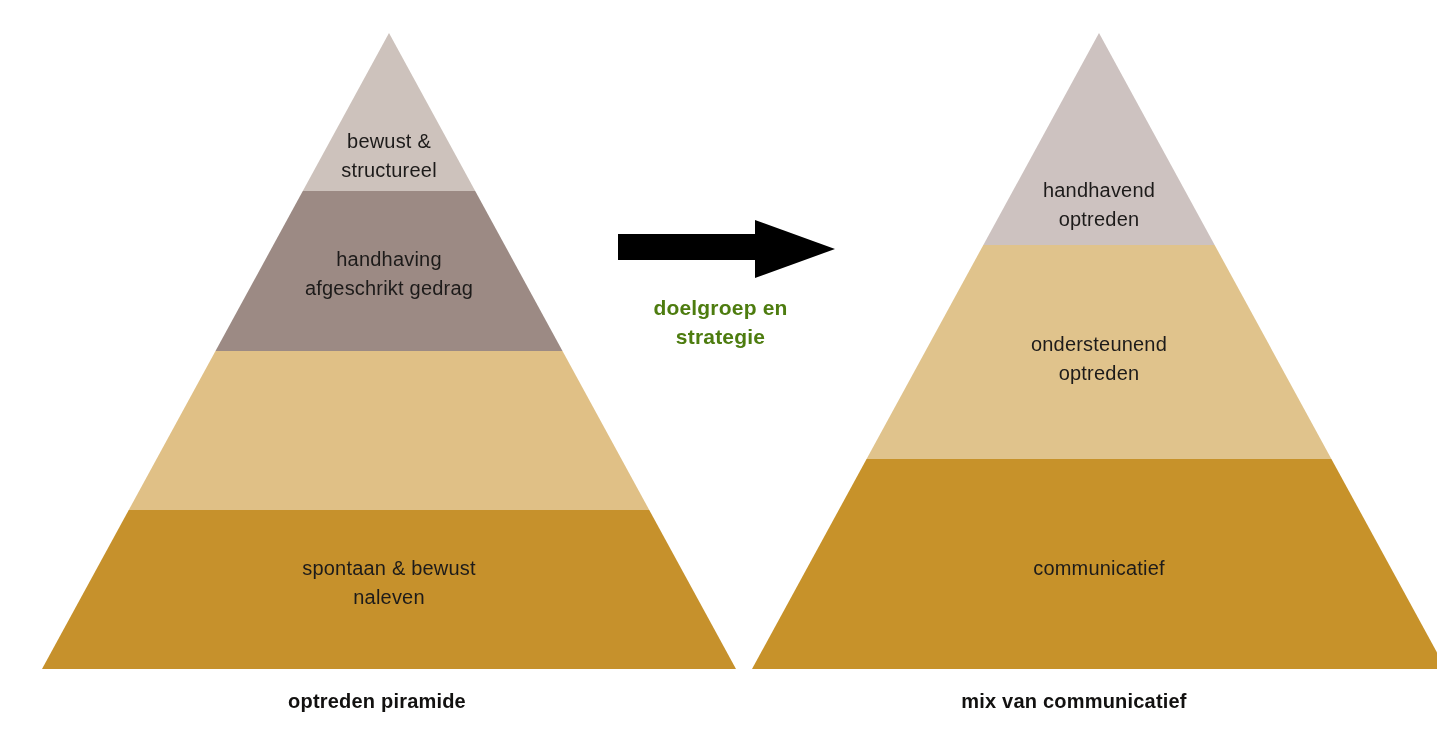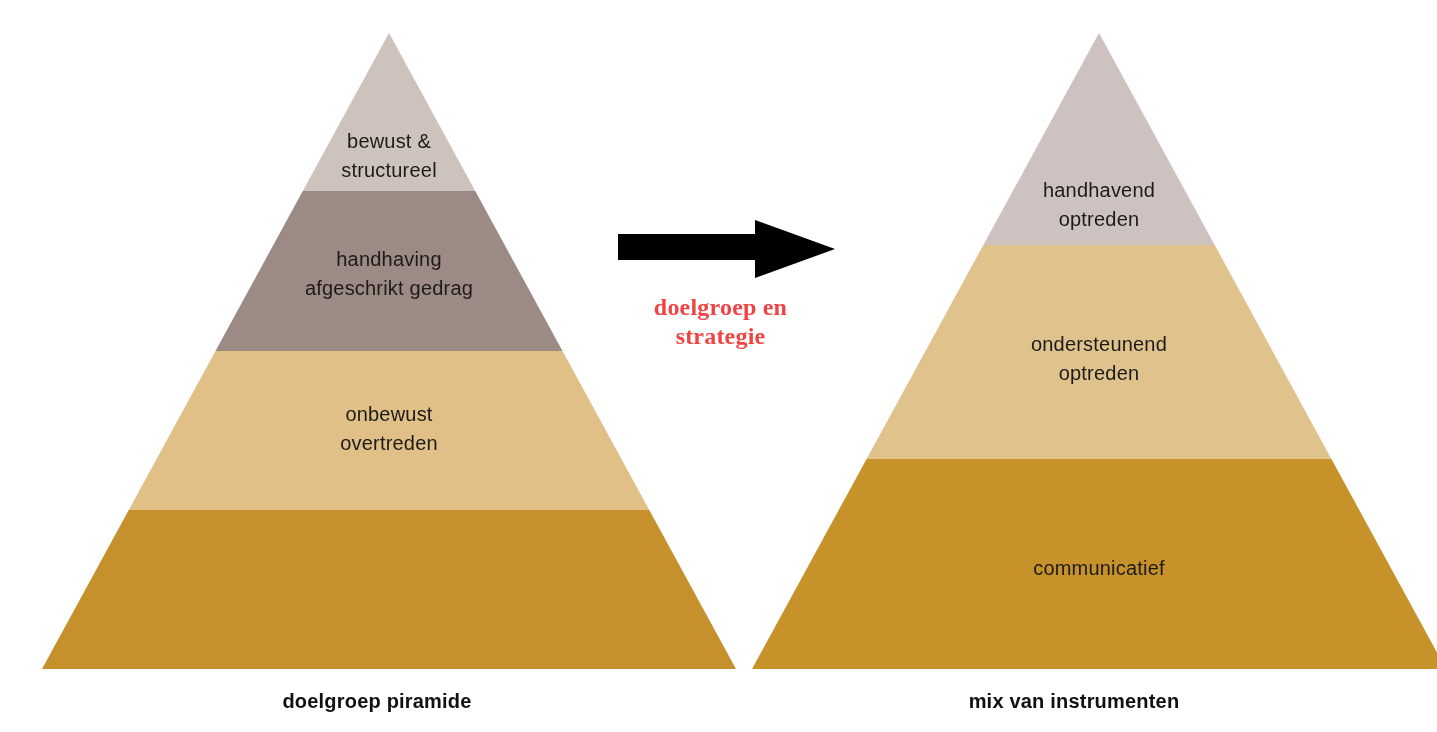--- a/index.html
+++ b/index.html
@@ -57,43 +57,42 @@
     top: 215px;
     width: 225px;
     height: 68px;
   }
   .arrow-label {
     position: absolute;
     left: 608px;
     top: 293px;
     width: 225px;
     text-align: center;
-    font-size: 24px;
+    font-size: 21px;
     line-height: 29px;
     font-weight: bold;
-    color: #ef4444;
+    color: #4d7c0f;
     white-space: pre-line;
     letter-spacing: 0.2px;
-    font-family: Liberation Serif, serif;
   }
 </style>
 </head>
 <body>
 
 <div class="pyramid pyramid-left">
   <div class="band" style="top: 0px; height: 158px; background: rgb(205, 194, 188);"></div>
   <div class="band" style="top: 158px; height: 160px; background: rgb(156, 138, 132);"></div>
   <div class="band" style="top: 318px; height: 159px; background: rgb(224, 192, 134);"></div>
   <div class="band" style="top: 477px; height: 159px; background: rgb(198, 145, 44);"></div>
   <div class="seg-label" style="top:94px;">bewust &amp;
 structureel</div>
   <div class="seg-label" style="top:212px;">handhaving
 afgeschrikt gedrag</div>
-  <div class="seg-label" style="top:367px;">onbewust
-overtreden</div>
+  <div class="seg-label" style="top:521px;">spontaan &amp; bewust
+naleven</div>
 </div>
 
 <div class="pyramid pyramid-right">
   <div class="band" style="top: 0px; height: 212px; background: rgb(205, 194, 192);"></div>
   <div class="band" style="top: 212px; height: 214px; background: rgb(224, 195, 140);"></div>
   <div class="band" style="top: 426px; height: 210px; background: rgb(199, 146, 42);"></div>
   <div class="seg-label" style="top:143px;">handhavend
 optreden</div>
   <div class="seg-label" style="top:297px;">ondersteunend
 optreden</div>
@@ -102,14 +101,14 @@
 
 <div class="arrow-wrap">
   <svg width="225" height="68" viewBox="0 0 225 68" xmlns="http://www.w3.org/2000/svg">
     <rect x="3" y="19" width="142" height="26" fill="#000000"></rect>
     <polygon points="140,5 220,34 140,63" fill="#000000"></polygon>
   </svg>
 </div>
 <div class="arrow-label">doelgroep en
 strategie</div>
 
-<div class="caption caption-left">doelgroep piramide</div>
-<div class="caption caption-right">mix van instrumenten</div>
+<div class="caption caption-left">optreden piramide</div>
+<div class="caption caption-right">mix van communicatief</div>
 
 </body></html>

